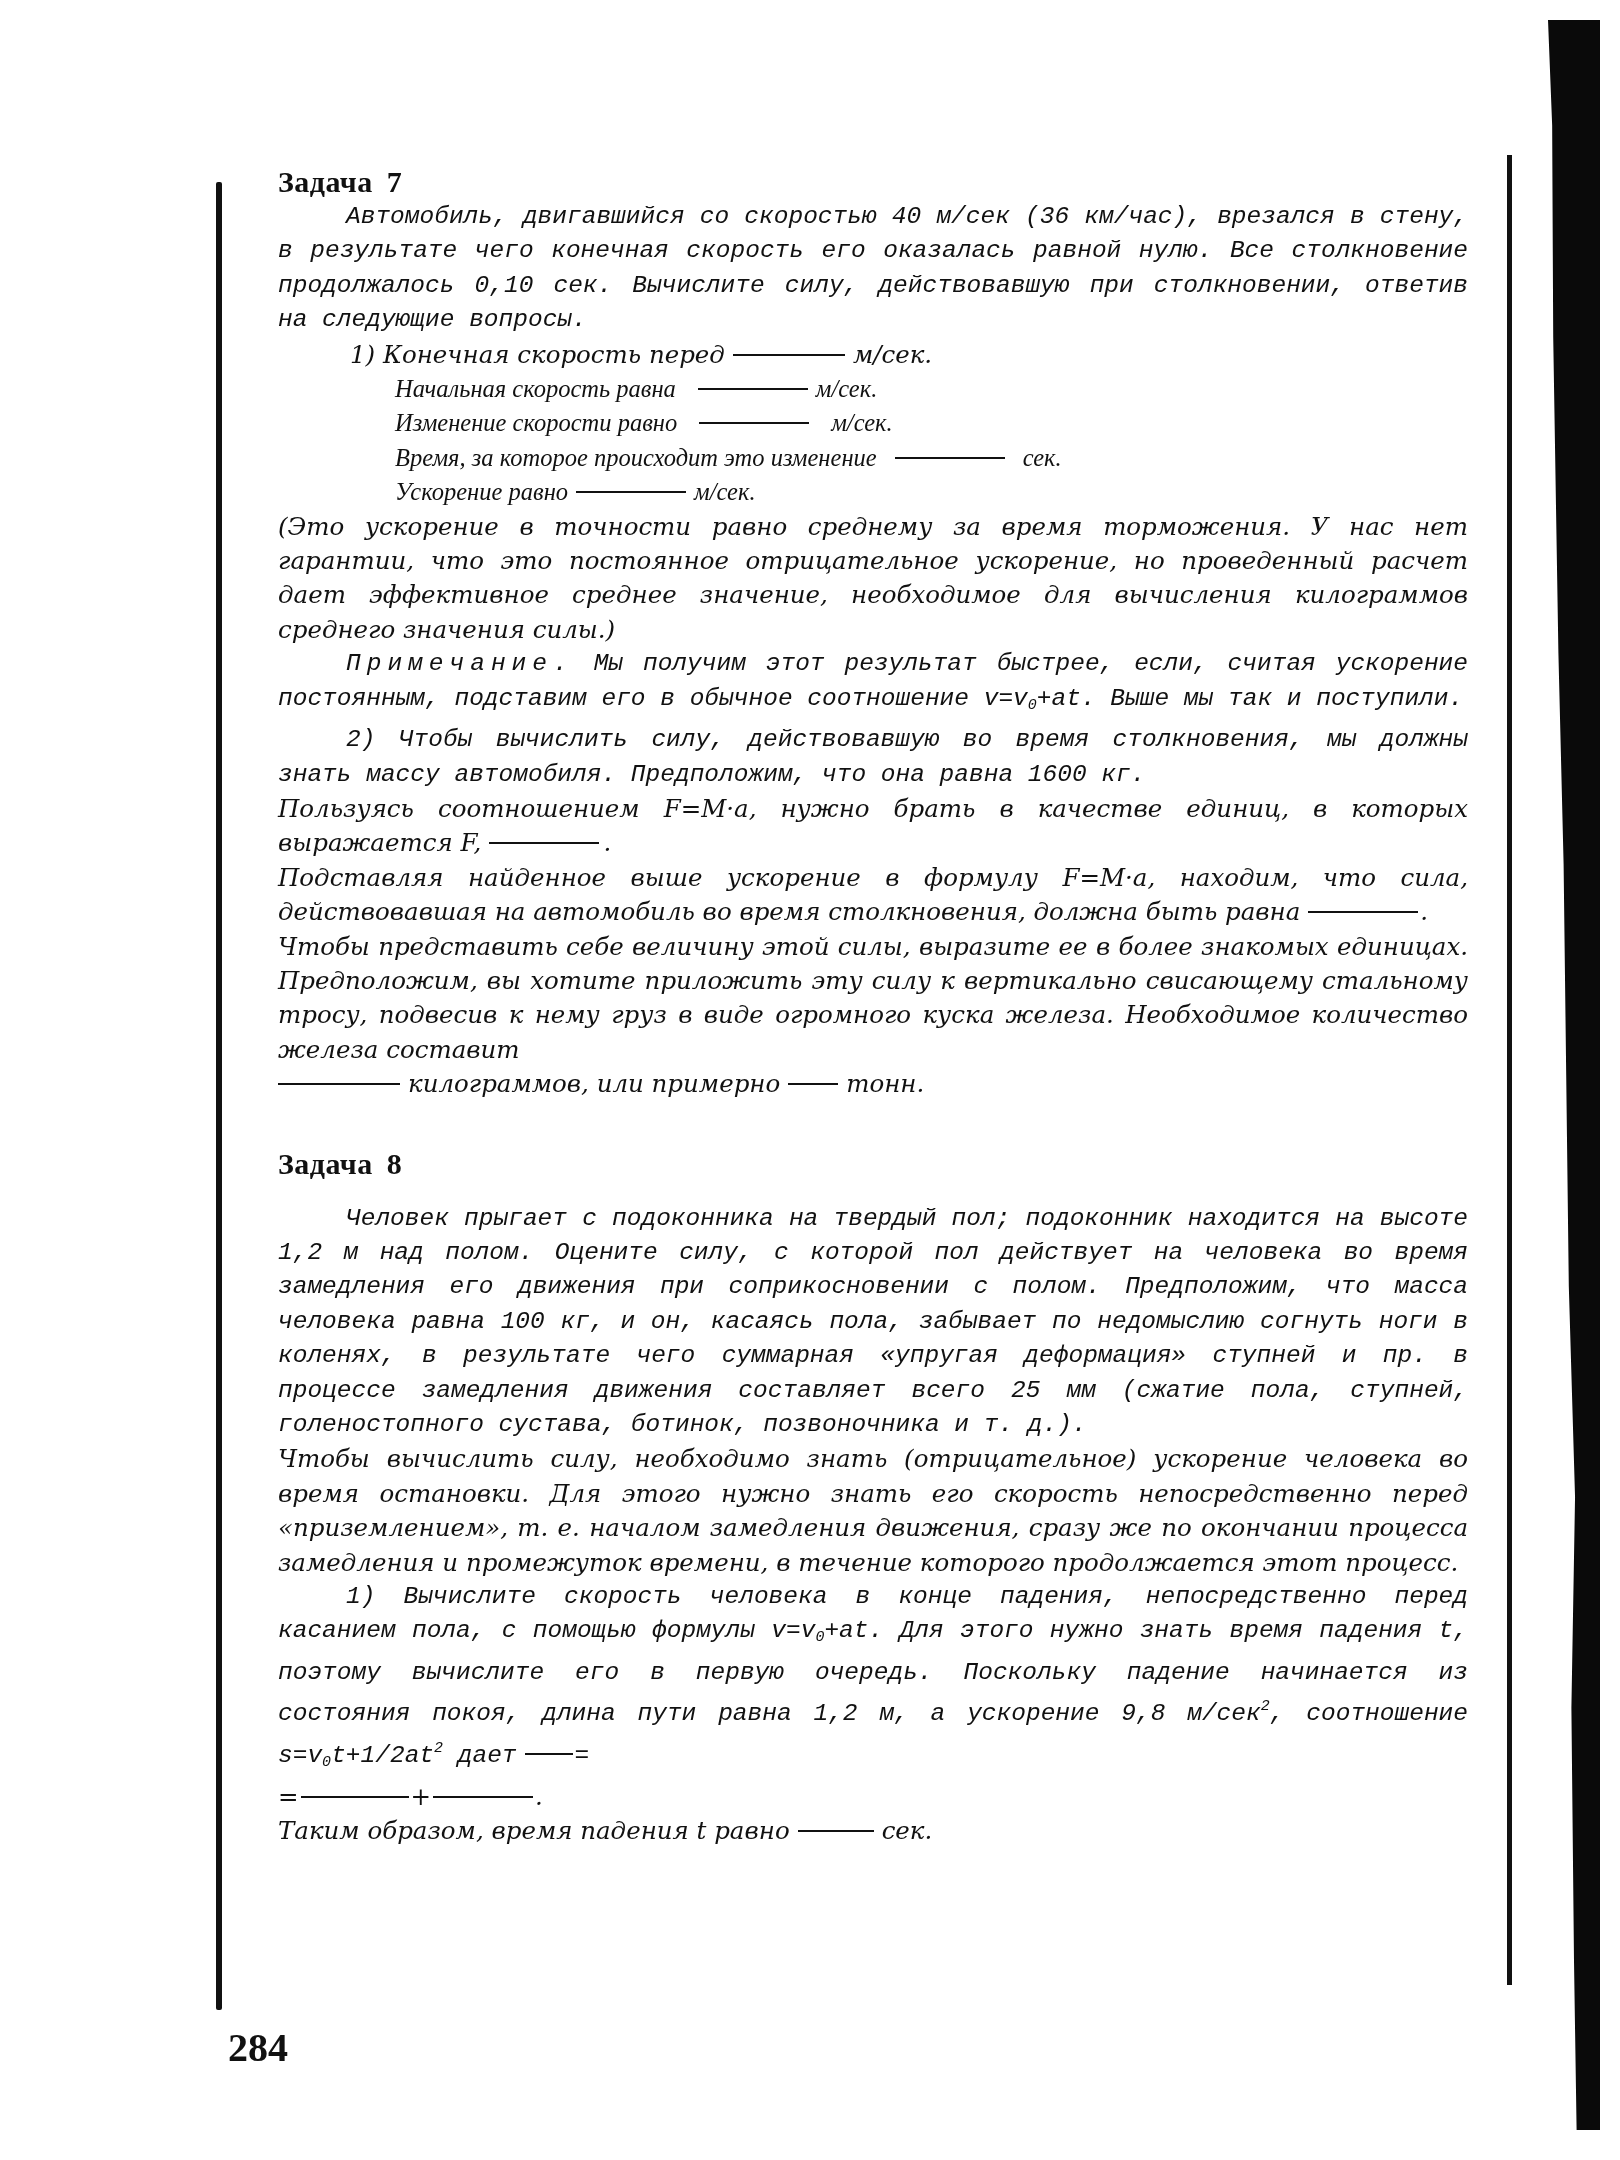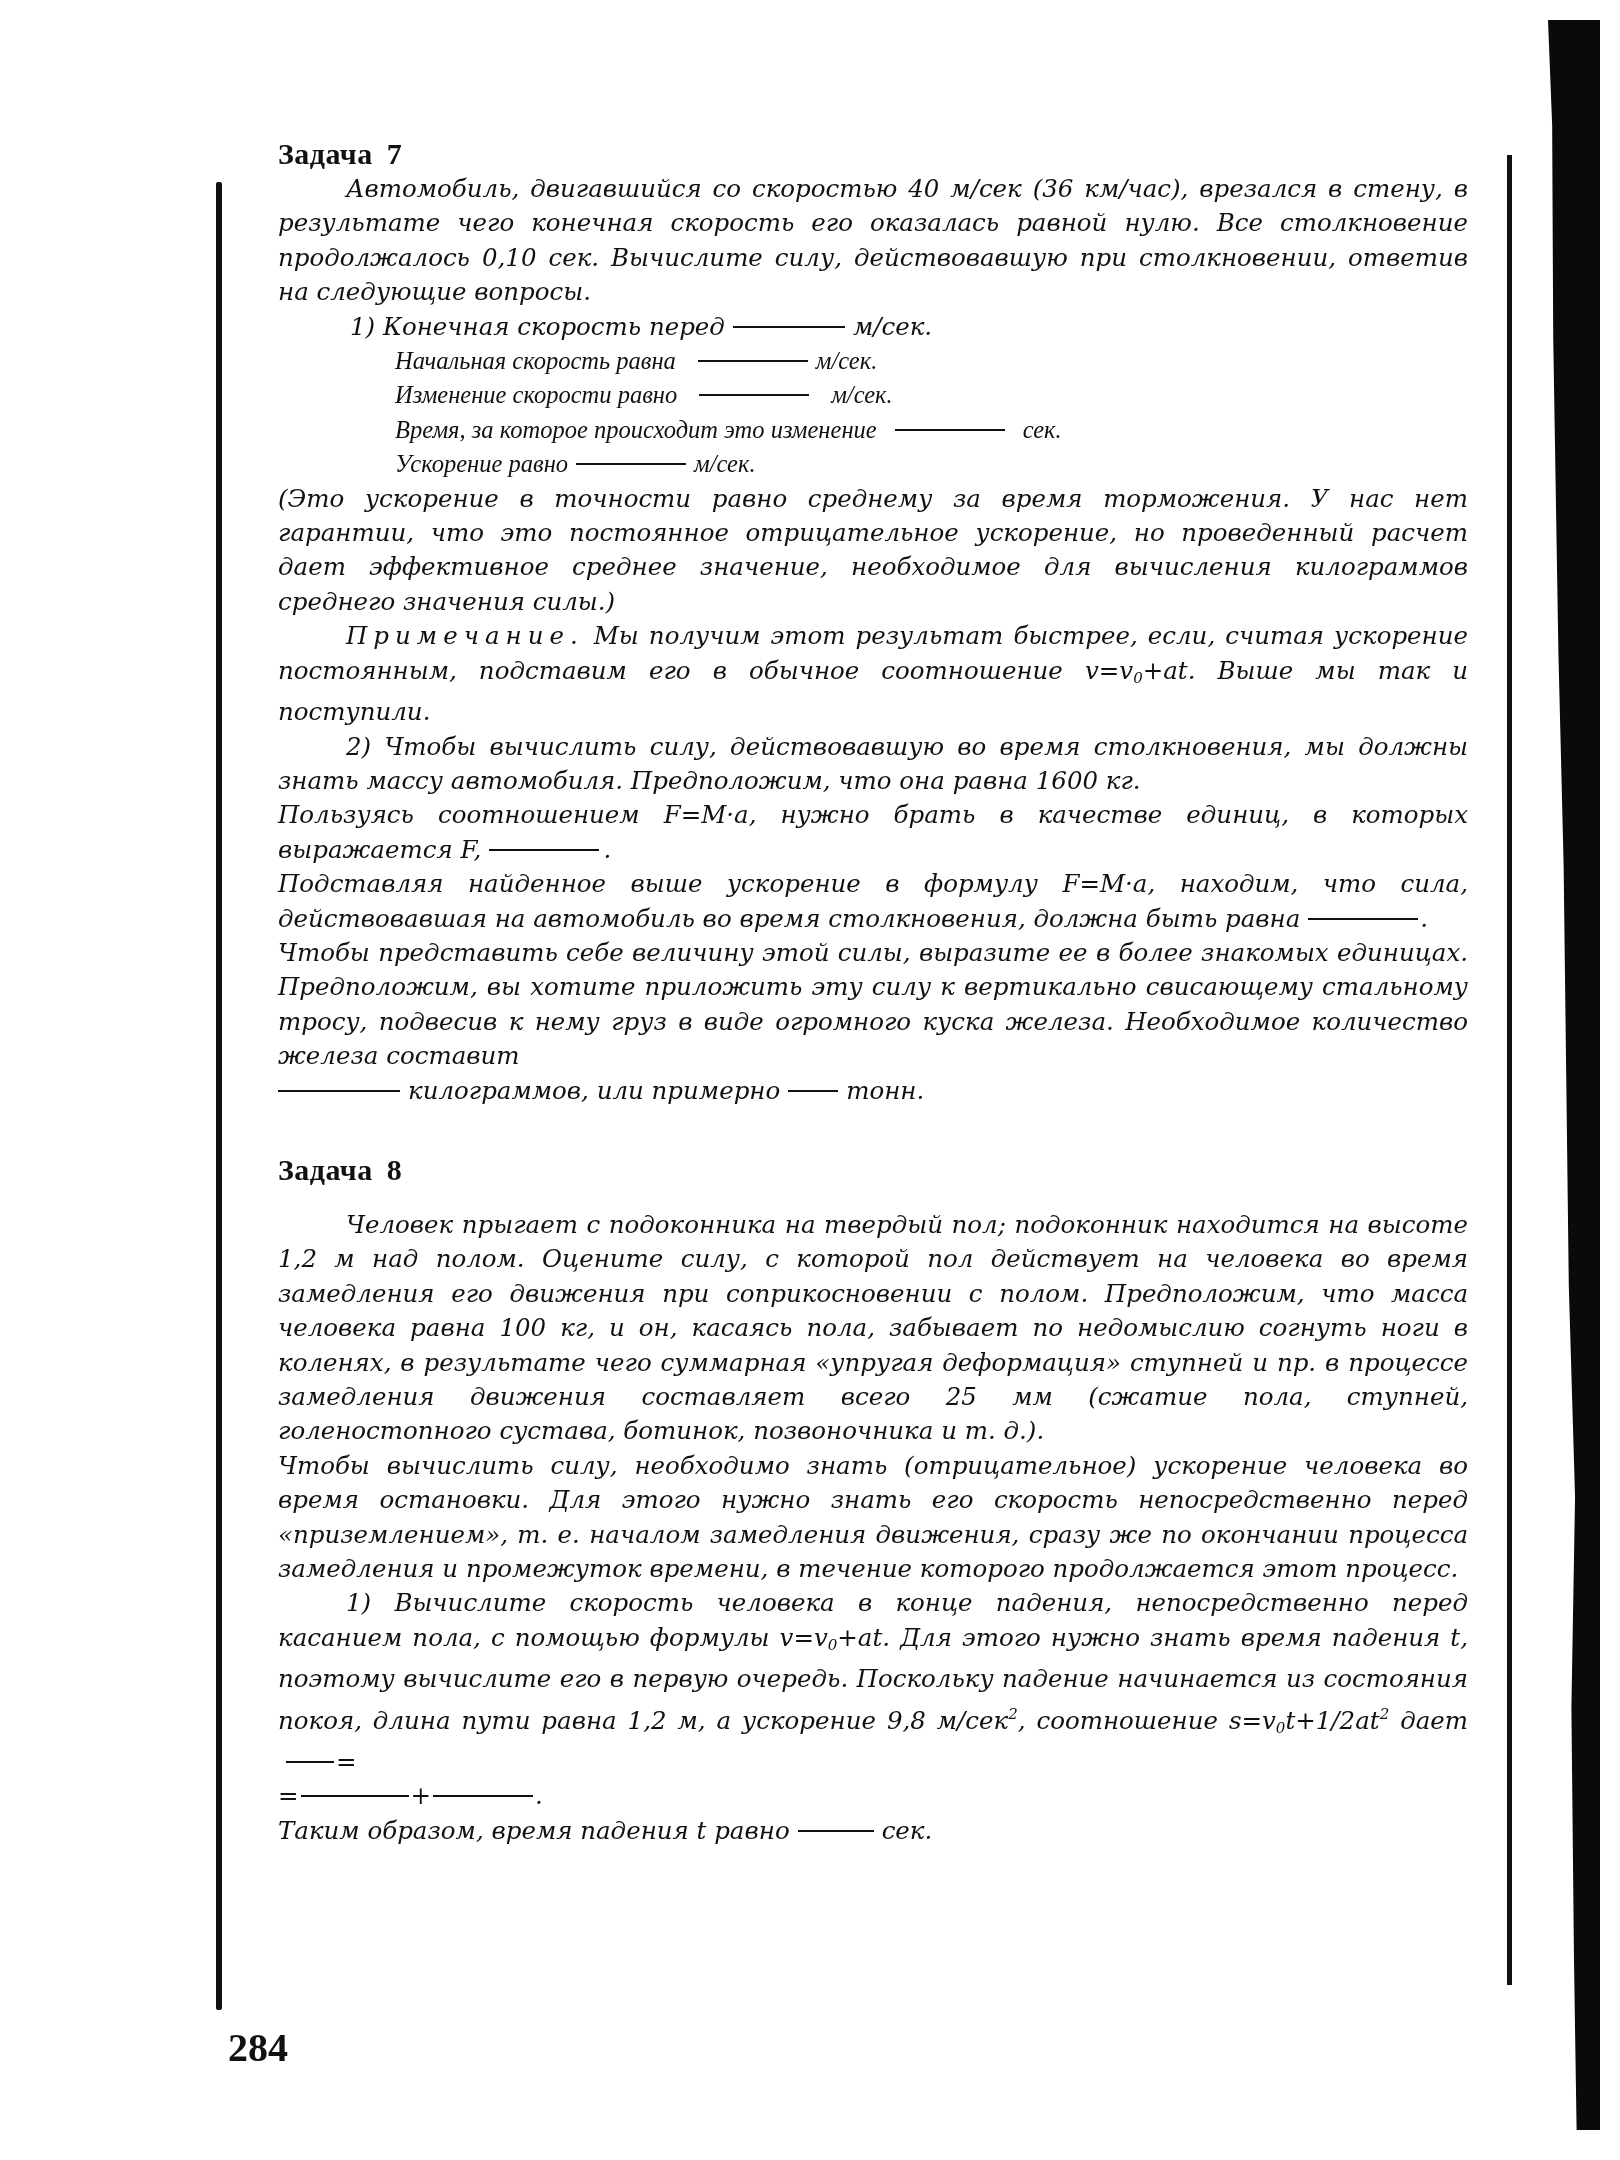--- a/index.html
+++ b/index.html
@@ -2,26 +2,26 @@
 <html><head>
 <meta charset="utf-8">
 <style>
   html, body { margin: 0; padding: 0; background: #ffffff; }
   body { width: 1620px; height: 2160px; position: relative; overflow: hidden; }
   .page { position: absolute; left: 0; top: 0; width: 1620px; height: 2160px; background: #fff; }
   .rule-left { position: absolute; left: 216px; top: 182px; width: 6px; height: 1828px; background: #111; border-radius: 2px; }
   .rule-right { position: absolute; left: 1507px; top: 155px; width: 5px; height: 1830px; background: #111; }
   .edge-band { position: absolute; left: 1548px; top: 20px; width: 52px; height: 2110px; background: #0a0a0a;
     clip-path: polygon(0% 0%, 100% 0%, 100% 100%, 55% 100%, 50% 92%, 45% 80%, 52% 70%, 40% 60%, 35% 50%, 30% 40%, 20% 30%, 10% 15%, 8% 5%); }
-  .text { position: absolute; left: 278px; top: 136px; width: 1190px;
+  .text { position: absolute; left: 278px; top: 164px; width: 1190px;
     font-family: "DejaVu Serif", "Liberation Serif", serif; color: #111; }
   .heading { font-family: "Liberation Serif", "DejaVu Serif", serif; font-weight: bold; font-size: 30px; line-height: 36px; letter-spacing: 0.5px; }
   .heading .num { margin-left: 14px; }
   .p { font-style: italic; font-size: 24.5px; line-height: 34.4px; text-align: justify; text-align-last: left; margin: 0; }
-  .ind { text-indent: 68px; }
+  .ind { text-indent: 68px; font-family: Liberation Mono, monospace; }
   .ind2 { padding-left: 117px; font-family: Liberation Serif, serif; }
   .blank { display: inline-block; border-bottom: 2px solid #111; vertical-align: 7px; margin: 0 8px; }
   .gap-h8 { margin-top: 44px; }
   .gap-after-h8 { margin-top: 20px; }
   .pagenum { position: absolute; left: 228px; top: 2024px; font-family: "Liberation Serif", "DejaVu Serif", serif; font-weight: bold; font-size: 40px; color: #111; }
   sub { font-size: 15px; vertical-align: -4px; }
   sup { font-size: 15px; vertical-align: 10px; }
 </style>
 </head>
 <body>

